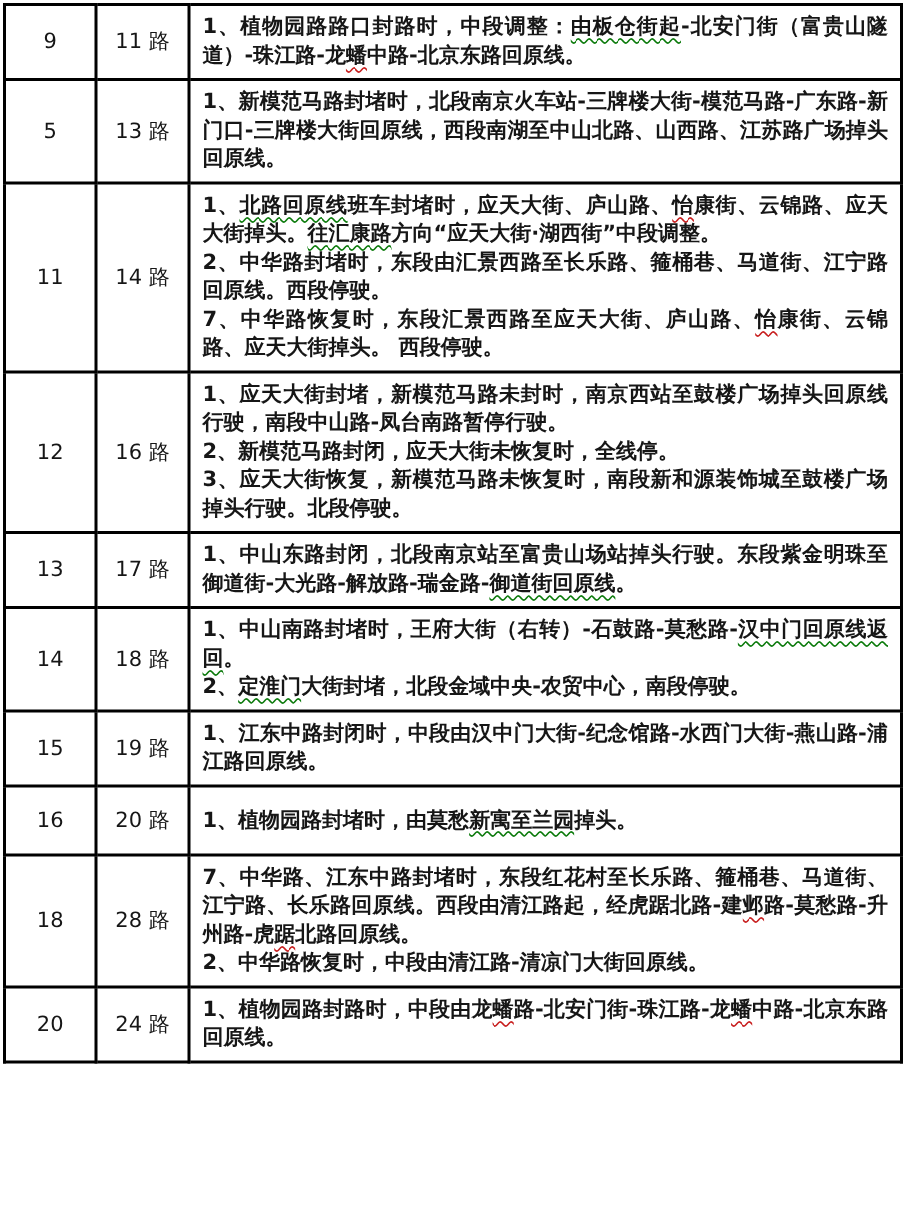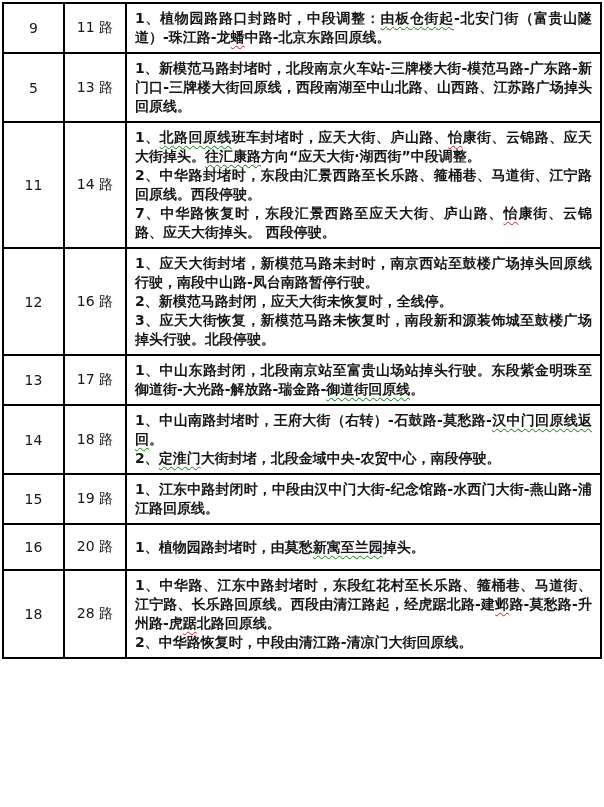--- a/index.html
+++ b/index.html
@@ -114,19 +114,26 @@
           <td class="idx">16</td>
           <td class="route">20 路</td>
           <td class="desc">
             <p><span>1、植物园路封堵时，由莫愁</span><span class="squiggle-green">新寓至兰园</span><span>掉头。</span></p>
           </td>
         </tr>
         <tr class="rrow">
           <td class="idx">18</td>
           <td class="route">28 路</td>
           <td class="desc">
-            <p><span>1、中华路、江东中路封堵时，东段红花村至长乐路、箍桶巷、马道街、江宁路、长乐路回原线。西段由清江路起，经虎踞北路-建</span><span class="squiggle-red">邺</span><span>路-莫愁路-升州路-虎</span><span class="squiggle-red">踞</span><span>北路回原线。</span></p>
+            <p><span>7、中华路、江东中路封堵时，东段红花村至长乐路、箍桶巷、马道街、江宁路、长乐路回原线。西段由清江路起，经虎踞北路-建</span><span class="squiggle-red">邺</span><span>路-莫愁路-升州路-虎</span><span class="squiggle-red">踞</span><span>北路回原线。</span></p>
             <p><span>2、中华路恢复时，中段由清江路-清凉门大街回原线。</span></p>
+          </td>
+        </tr>
+        <tr class="rrow">
+          <td class="idx">20</td>
+          <td class="route">24 路</td>
+          <td class="desc">
+            <p><span>1、植物园路封路时，中段由龙</span><span class="squiggle-red">蟠</span><span>路-北安门街-珠江路-龙</span><span class="squiggle-red">蟠</span><span>中路-北京东路回原线。</span></p>
           </td>
         </tr>
       </tbody>
   </table>
 </div>
 
 </body></html>

